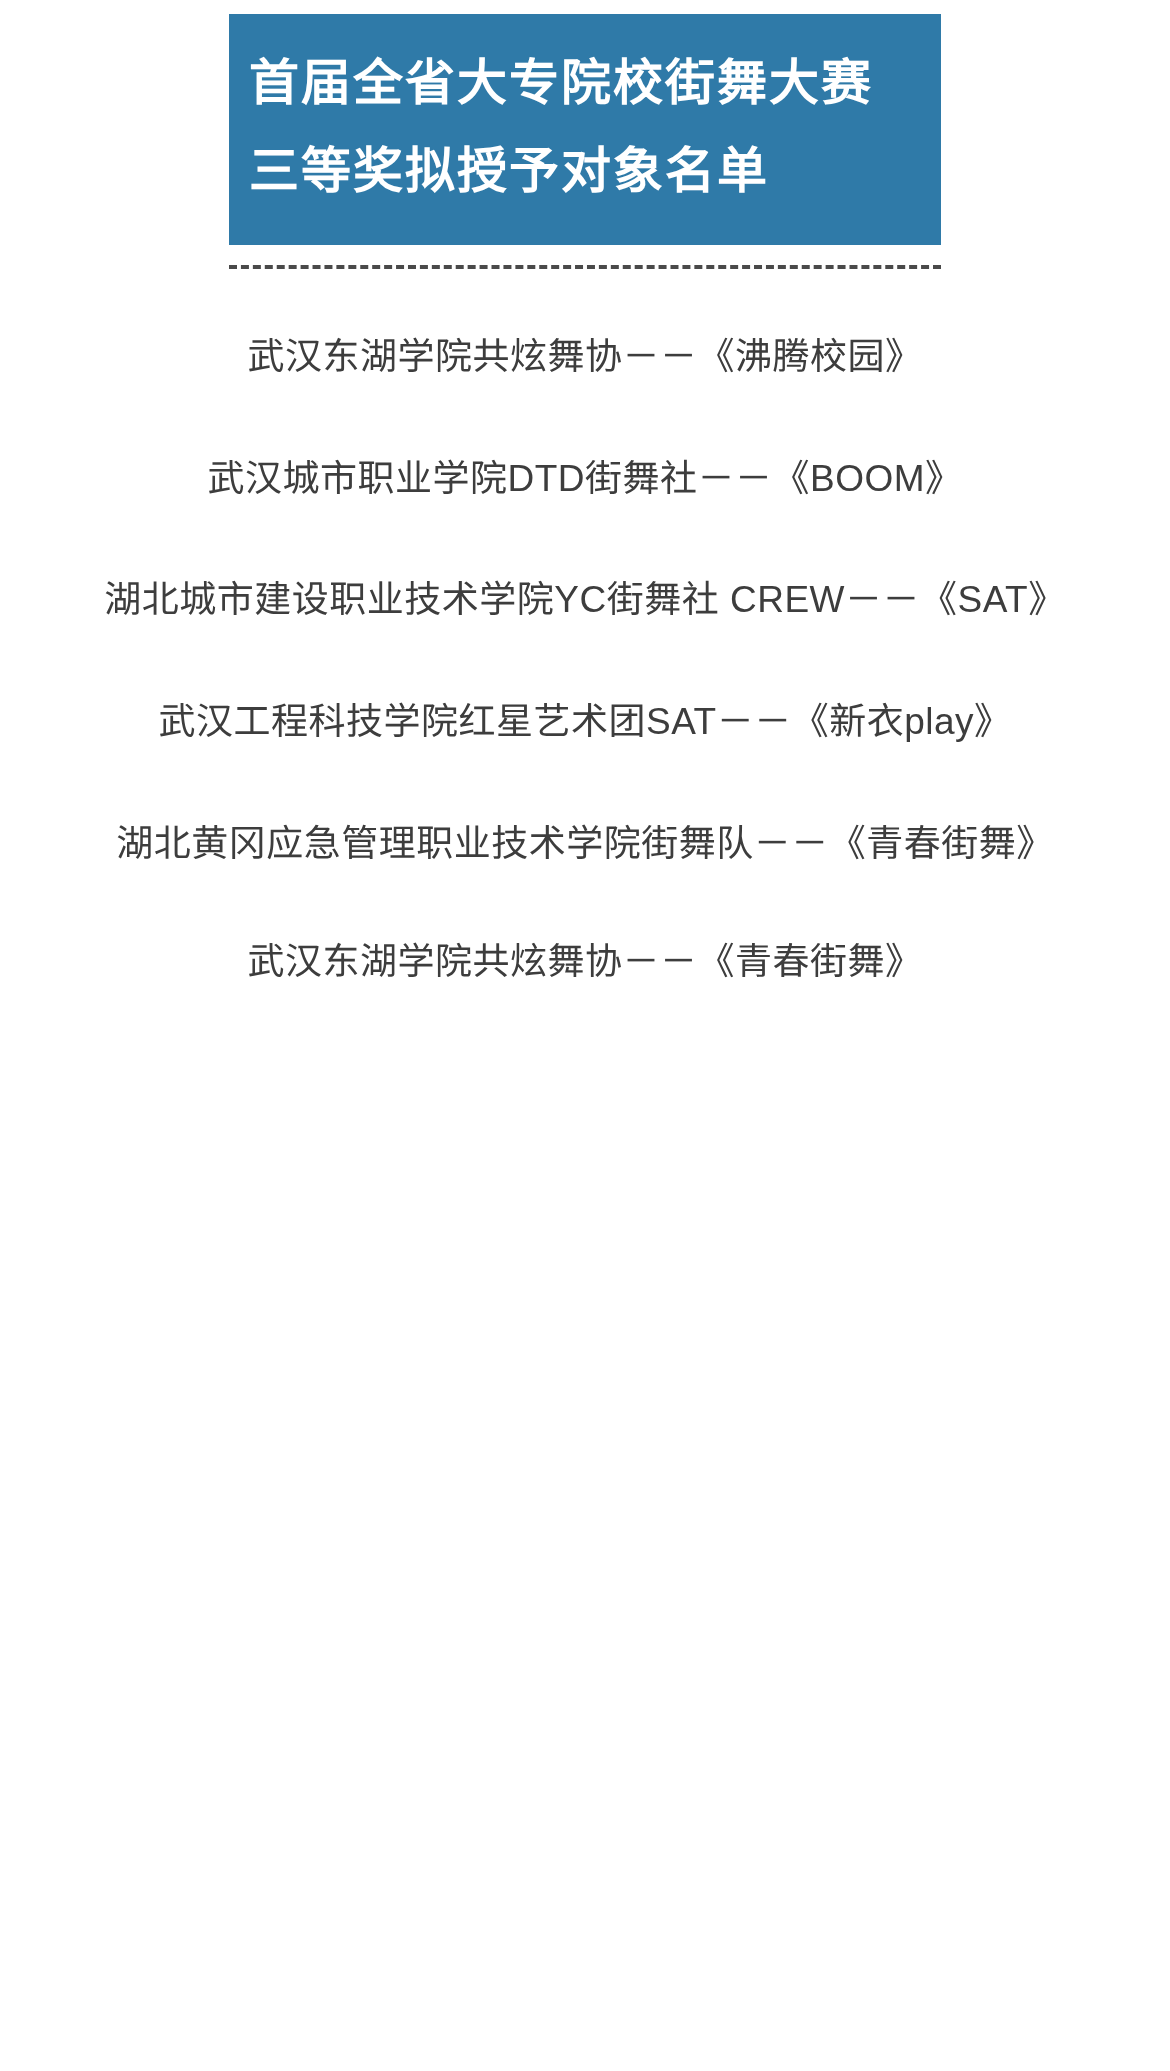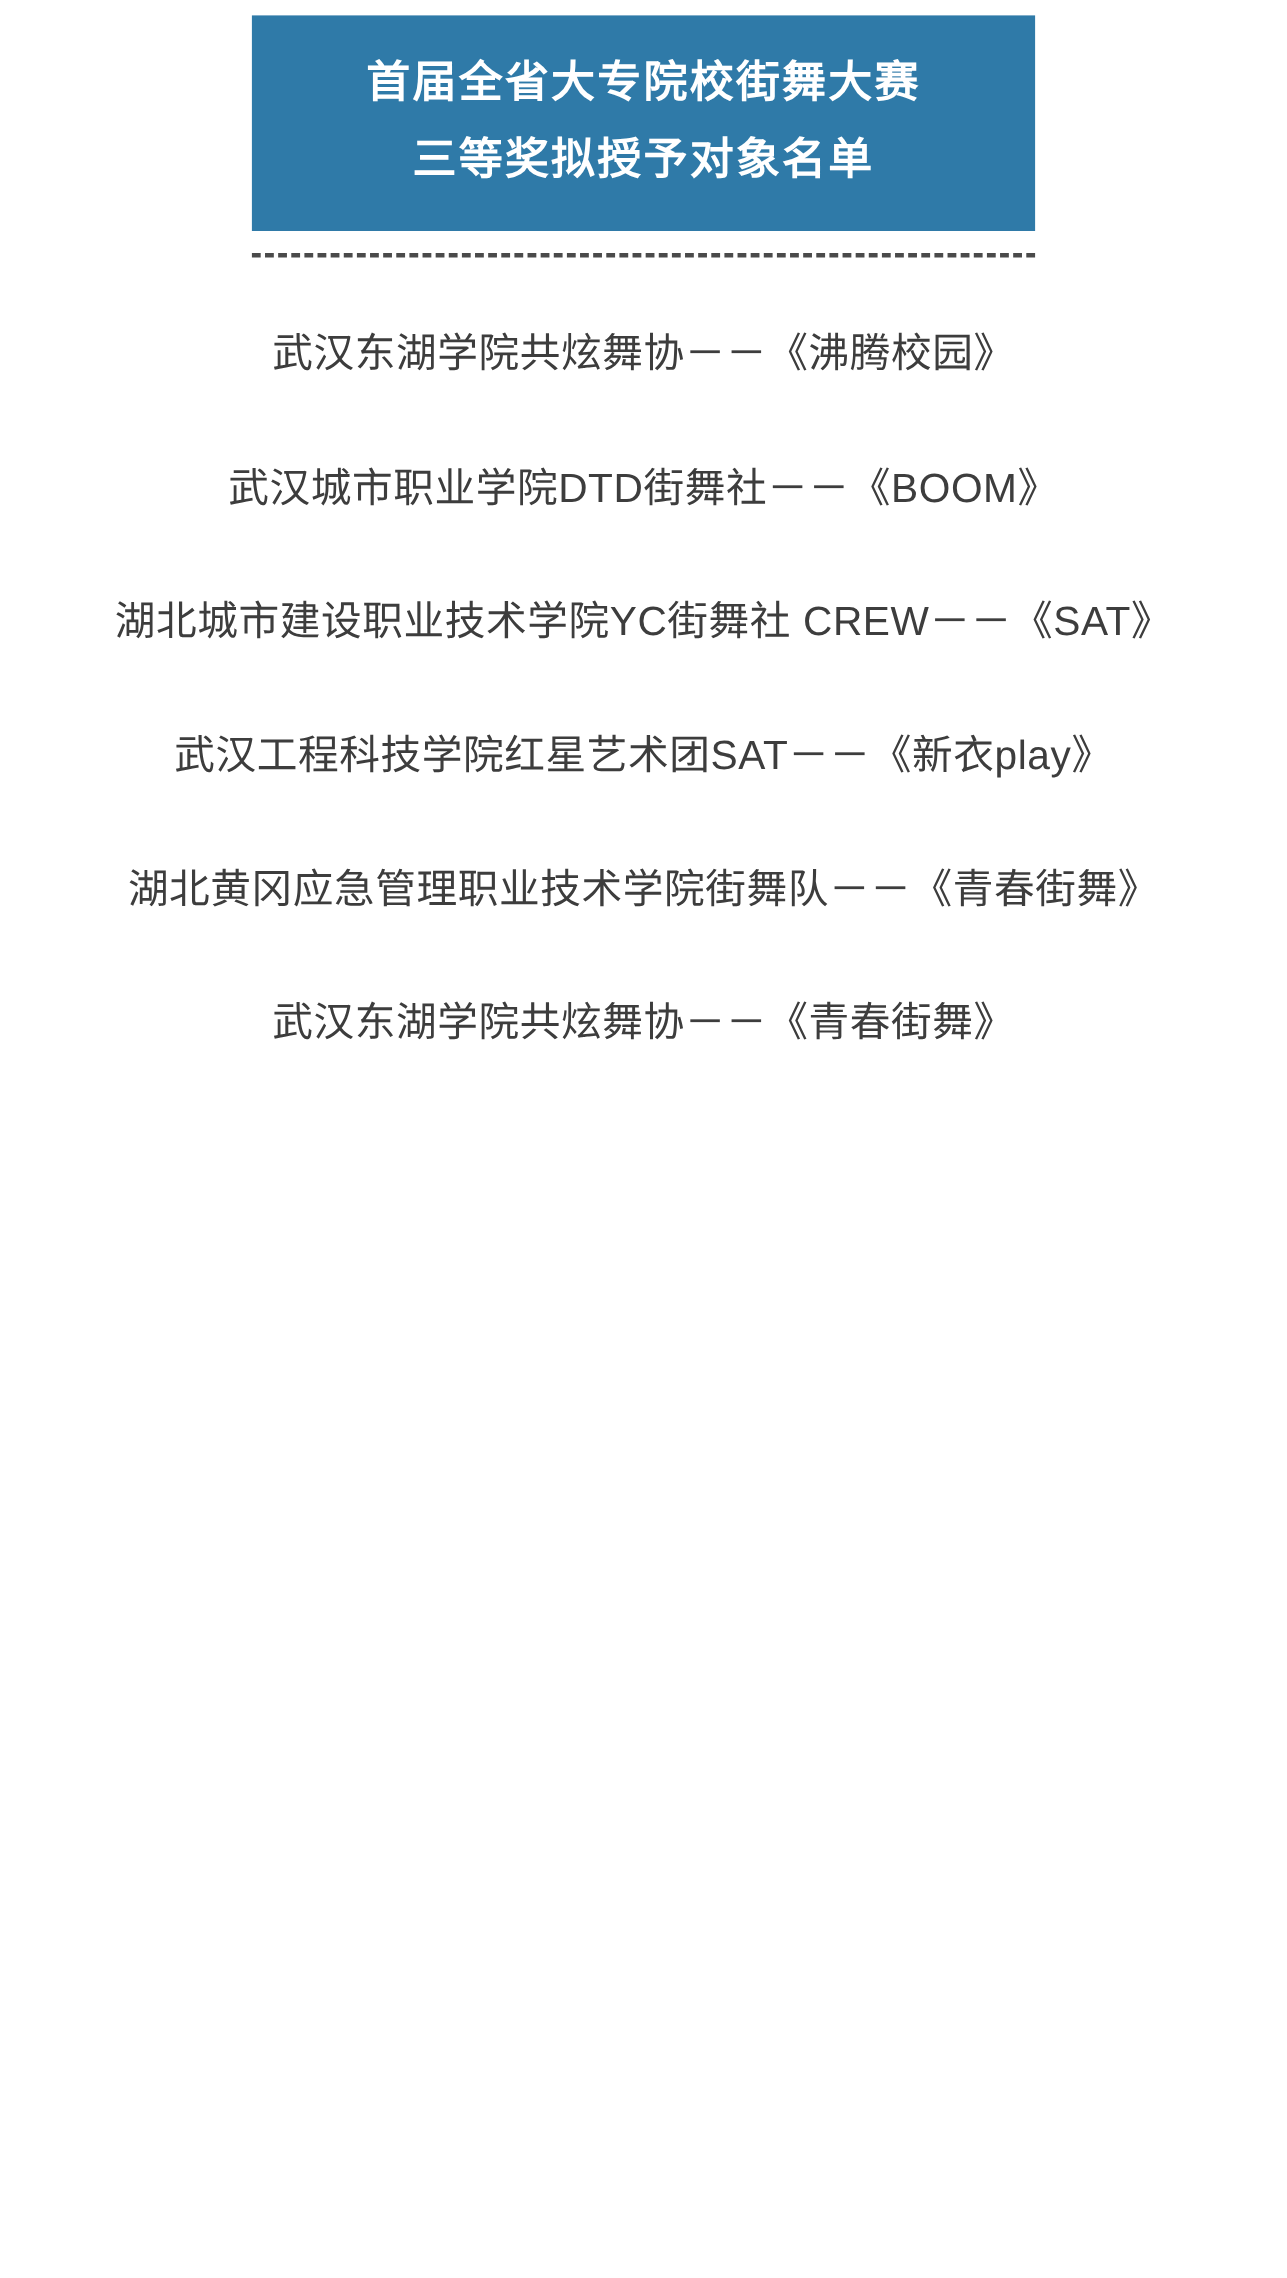--- a/index.html
+++ b/index.html
@@ -27,24 +27,24 @@
   .title-wrap {
     padding-top: 14px;
     display: flex;
     justify-content: center;
   }
   .title-banner {
     background: #2f7aa8;
     width: 712px;
     box-sizing: border-box;
     padding: 26px 20px 30px 20px;
-    text-align: center;
+    text-align: left;
     color: #ffffff;
     font-weight: bold;
-    font-size: 40px;
+    font-size: 50px;
     line-height: 1.75;
     letter-spacing: 2px;
   }
   .title-line {
     display: block;
   }
 
   
   .divider-wrap {
     display: flex;
@@ -65,20 +65,21 @@
   .entry {
     text-align: center;
     font-size: 37px;
     line-height: 1.72;
     color: #3d3d3d;
     margin: 0 0 58px 0;
     letter-spacing: 0.5px;
   }
   .entry:last-child {
     margin-bottom: 0;
+    font-family: Liberation Mono, monospace;
   }
 </style>
 </head>
 <body>
 
 <div class="page">
 
   <div class="title-wrap">
     <div class="title-banner">
       <span class="title-line">首届全省大专院校街舞大赛</span>

